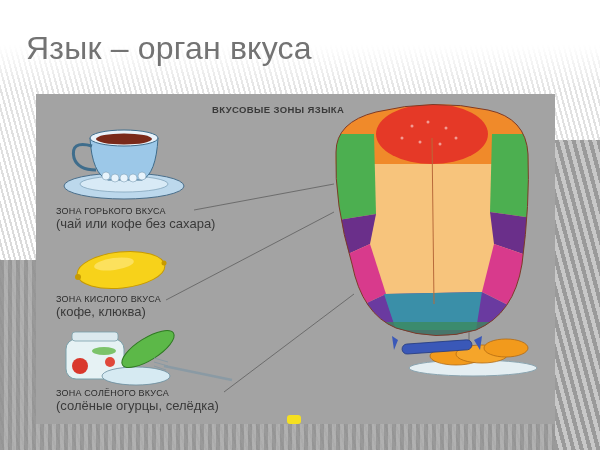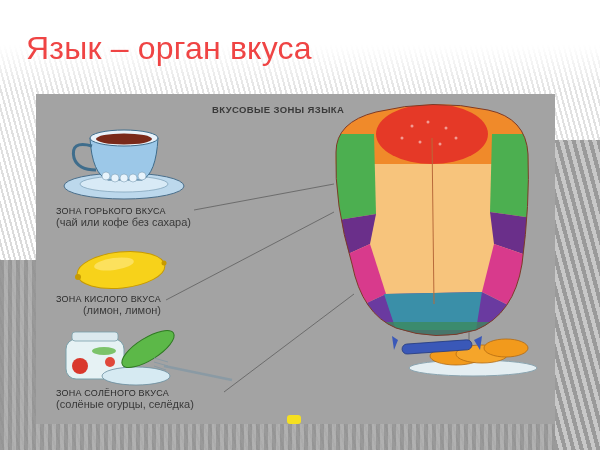--- a/index.html
+++ b/index.html
@@ -19,34 +19,34 @@
     position:absolute; left:0; top:260px; width:600px; height:190px;
     background: repeating-linear-gradient(90deg, #8e8e8e 0px, #8e8e8e 4px, #a8a8a8 4px, #a8a8a8 8px);
     opacity:0.9;
   }
   .bg-right {
     position:absolute; left:555px; top:140px; width:45px; height:310px;
     background: repeating-linear-gradient(75deg, #9a9a9a 0px, #9a9a9a 4px, #c8c8c8 4px, #c8c8c8 8px);
   }
   .slide-title {
     position:absolute; left:26px; top:30px;
-    font-size:32px; color:#ef4444; letter-spacing:0.2px;
+    font-size:32px; color:#737373; letter-spacing:0.2px;
     font-family:"Liberation Sans", sans-serif;
   }
   .panel {
     position:absolute; left:36px; top:94px; width:519px; height:330px;
     background:#a3a3a3; overflow:hidden;
   }
   .panel-heading {
     position:absolute; left:176px; top:10px;
     font-size:9.5px; font-weight:bold; color:#3a3a3a; letter-spacing:0.4px;
   }
   .lbl { position:absolute; color:#2c2c2c; }
   .lbl .t { font-size:9px; font-weight:normal; letter-spacing:0.2px; white-space:nowrap; display:block; }
-  .lbl .s { font-size:11px; white-space:nowrap; display:block; color:#3a3a3a;text-align:right; }
+  .lbl .s { font-size:13px; white-space:nowrap; display:block; color:#3a3a3a; }
   svg { position:absolute; left:0; top:0; }
 </style>
 </head>
 <body>
 
 <div class="bg-stripes"></div>
 <div class="bg-dark"></div>
 <div class="bg-right"></div>
 
 <div class="slide-title">Язык – орган вкуса</div>
@@ -149,21 +149,21 @@
 
   <div class="panel-heading">ВКУСОВЫЕ ЗОНЫ ЯЗЫКА</div>
 
   <div class="lbl" style="left:20px; top:112px;">
     <span class="t">ЗОНА ГОРЬКОГО ВКУСА</span>
     <span class="s">(чай или кофе без сахара)</span>
   </div>
 
   <div class="lbl" style="left:20px; top:200px;">
     <span class="t">ЗОНА КИСЛОГО ВКУСА</span>
-    <span class="s">(лимон, лимон)</span>
+    <span class="s">(кофе, клюква)</span>
   </div>
 
   <div class="lbl" style="left:20px; top:294px;">
     <span class="t">ЗОНА СОЛЁНОГО ВКУСА</span>
     <span class="s">(солёные огурцы, селёдка)</span>
   </div>
 
 </div>
 
 </body></html>

